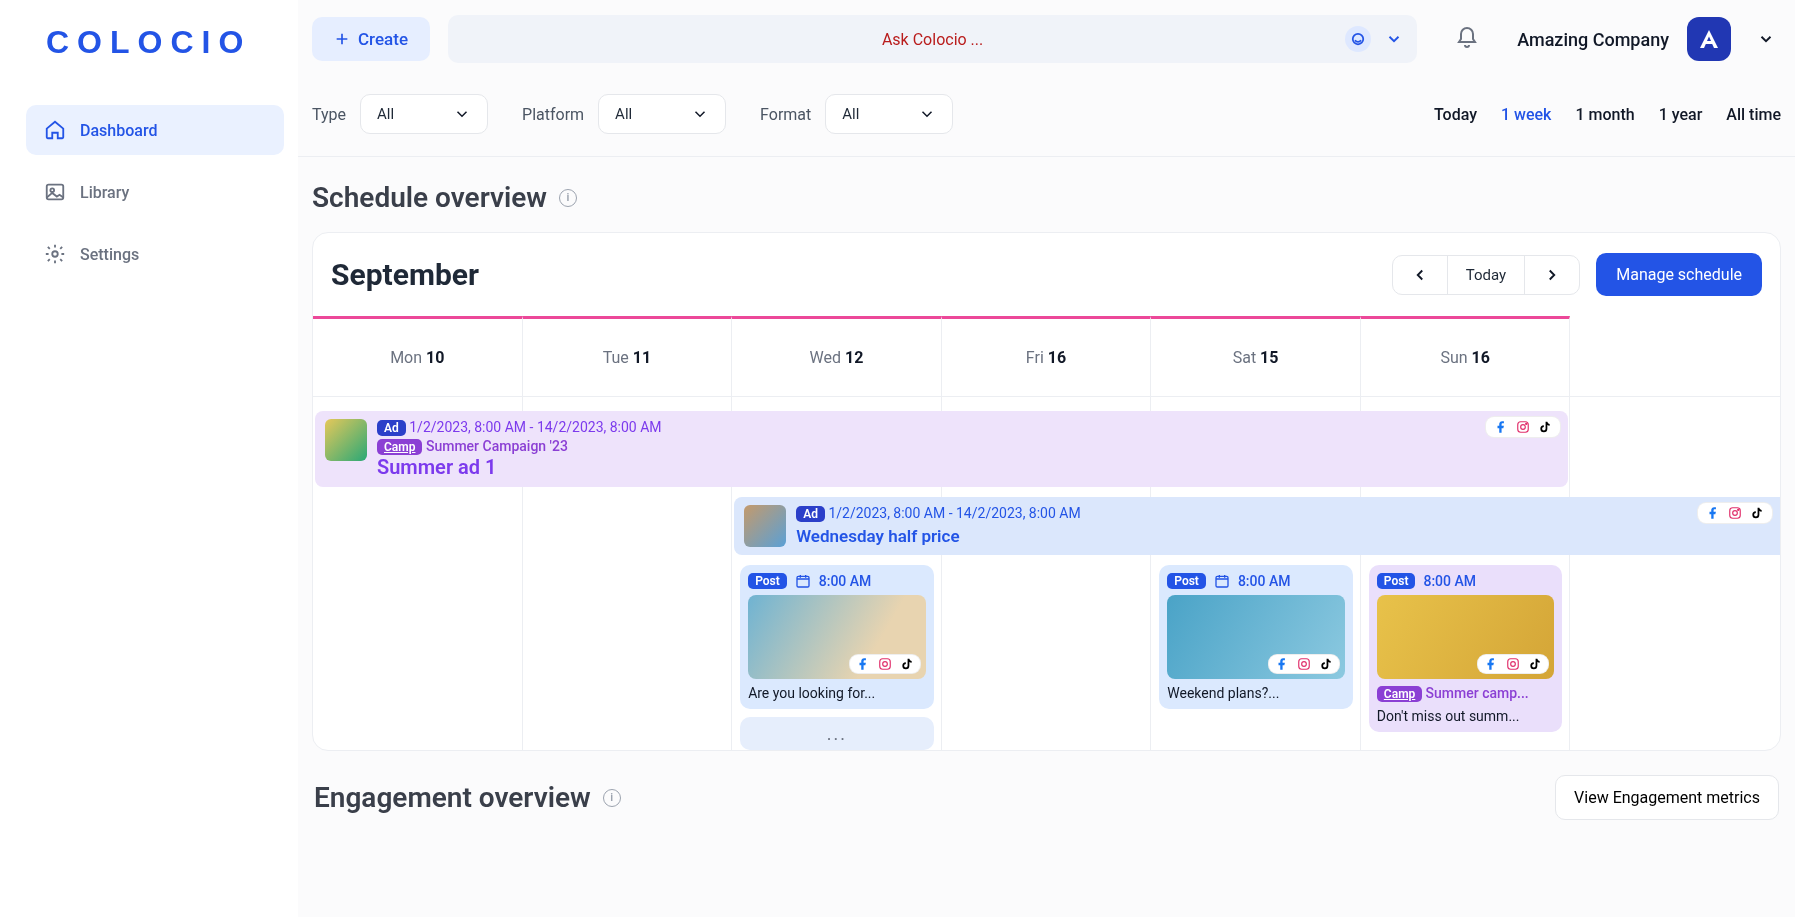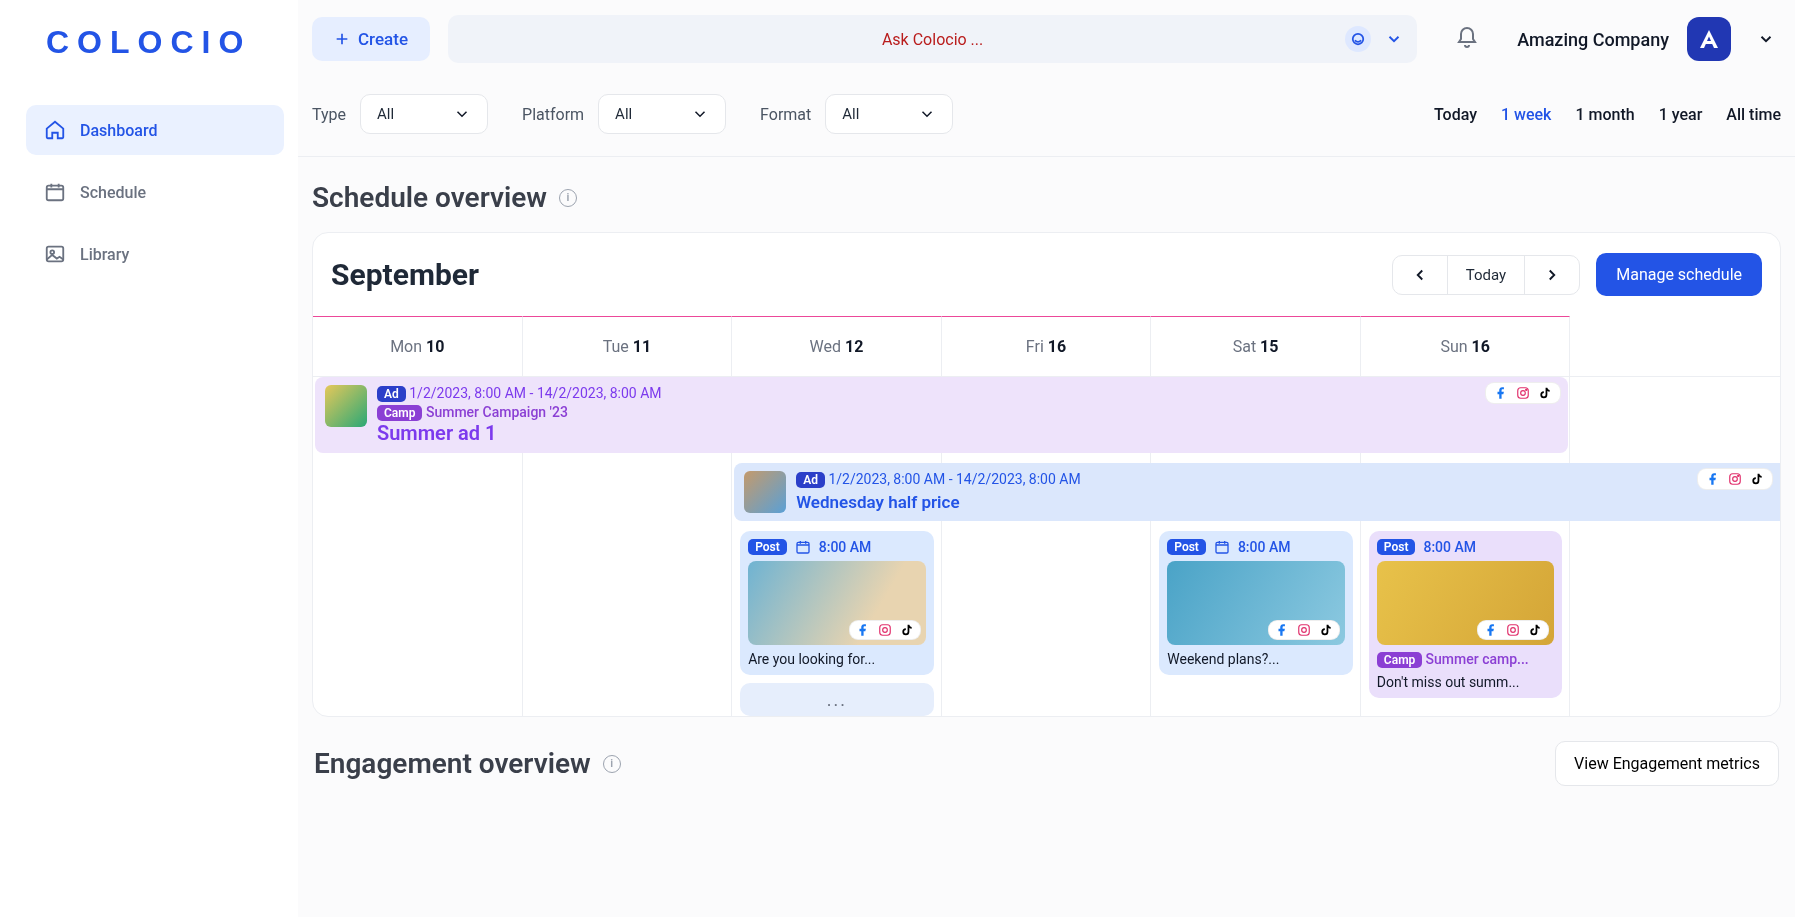--- a/index.html
+++ b/index.html
@@ -42,33 +42,33 @@
   .card { background:#fff; border:1px solid #eceef2; border-radius:16px; overflow:hidden;}
   .card-head { display:flex; align-items:center; padding:20px 18px;}
   .month { font-size:30px; font-weight:700;}
   .head-ctrls { margin-left:auto; display:flex; gap:16px; align-items:center;}
   .navgrp { display:flex; border:1px solid #e5e7eb; border-radius:10px; overflow:hidden;}
   .navgrp > div { padding:10px 18px; border-right:1px solid #e5e7eb; cursor:pointer; display:flex; align-items:center; font-size:15px;}
   .navgrp > div:last-child { border-right:none; }
   .manage-btn { background:#2354e6; color:#fff; border:none; padding:12px 20px; border-radius:10px; font-size:16px; cursor:pointer;}
 
   .cal { display:grid; grid-template-columns: repeat(6, 1fr) 1fr; }
-  .cal-head { text-align:center; padding:20px 4px; border-top:1px solid #ec4899; border-right:1px solid #eceef2; font-size:16px; color:#6b7280;}
+  .cal-head { text-align:center; padding:29px 4px; border-top:3px solid #ec4899; border-right:1px solid #eceef2; font-size:16px; color:#6b7280;}
   .cal-head:last-child{border-right:none;}
   .cal-head b { color:#111827; font-weight:700;}
-  .cal-body { grid-column:1 / -1; position:relative; border-top:1px solid #eceef2;  }
+  .cal-body { grid-column:1 / -1; position:relative; border-top:1px solid #eceef2;  padding-top:14px;}
   .cal-cols { position:absolute; inset:0; display:grid; grid-template-columns: repeat(6,1fr) 1fr; pointer-events:none;}
   .cal-cols div { border-right:1px solid #eceef2;}
   .cal-cols div:last-child{border-right:none;}
 
   .event { position:relative; border-radius:8px; padding:8px 10px; margin:0 2px 10px 2px; display:flex; gap:10px;}
   .event .thumb { width:42px; height:42px; border-radius:6px; flex-shrink:0;}
   .badge { display:inline-flex; align-items:center; padding:1px 7px; border-radius:5px; font-size:12px; font-weight:600; color:#fff;}
   .badge.ad { background:#2b3fc9;}
-  .badge.camp { background:#8b3fd4;}
+  .badge.camp { background:#8b3fd4;text-decoration:underline;}
   .badge.post { background:#2354e6;}
   .ev-purple { background:#eee3fb; }
   .ev-purple .title { color:#7c3aed; font-weight:600; font-size:20px;}
   .ev-blue { background:#dbe7fc; }
   .ev-blue .title { color:#2354e6; font-weight:600; font-size:17px;}
   .ev-meta { color:#445; font-size:14px;}
   .plats { position:absolute; right:8px; top:6px; background:#fff; border-radius:8px; padding:3px 8px; display:flex; gap:8px; align-items:center; box-shadow:0 0 0 1px #eee;}
 
   .post-row { display:grid; grid-template-columns: repeat(6,1fr) 1fr; gap:0; }
   .post-cell { padding:0 8px; }
@@ -101,32 +101,32 @@
     </div>
     <nav class="nav">
       <div class="nav-item active">
         <svg viewBox="0 0 24 24" fill="none" stroke-width="2">
             <path d="M3 10.5 12 3l9 7.5V20a1 1 0 0 1-1 1h-5v-6h-6v6H4a1 1 0 0 1-1-1z"></path>
           </svg>
         <span>Dashboard</span>
       </div>
       <div class="nav-item">
         <svg viewBox="0 0 24 24" fill="none" stroke-width="2">
-            <rect x="3" y="5" width="18" height="16" rx="2"></rect>
-            <path d="M3 9h18M8 3v4M16 3v4"></path>
-          </svg>
-        <span>Schedule</span>
-      </div>
-      <div class="nav-item">
-        <svg viewBox="0 0 24 24" fill="none" stroke-width="2">
             <rect x="3" y="4" width="18" height="16" rx="2"></rect>
             <circle cx="9" cy="10" r="2"></circle>
             <path d="M3 18l6-5 5 4 3-2 4 3"></path>
           </svg>
         <span>Library</span>
+      </div>
+      <div class="nav-item">
+        <svg viewBox="0 0 24 24" fill="none" stroke-width="2">
+            <circle cx="12" cy="12" r="3"></circle>
+            <path d="M12 2v3M12 19v3M4.2 4.2l2.1 2.1M17.7 17.7l2.1 2.1M2 12h3M19 12h3M4.2 19.8l2.1-2.1M17.7 6.3l2.1-2.1"></path>
+          </svg>
+        <span>Settings</span>
       </div>
     </nav>
   </aside>
 
   <main class="main">
 
     <div class="topbar">
       <button class="create-btn">
         <svg class="icn" viewBox="0 0 24 24" stroke="#2354e6" stroke-width="2.5">
             <path d="M12 4v16M4 12h16"></path>

